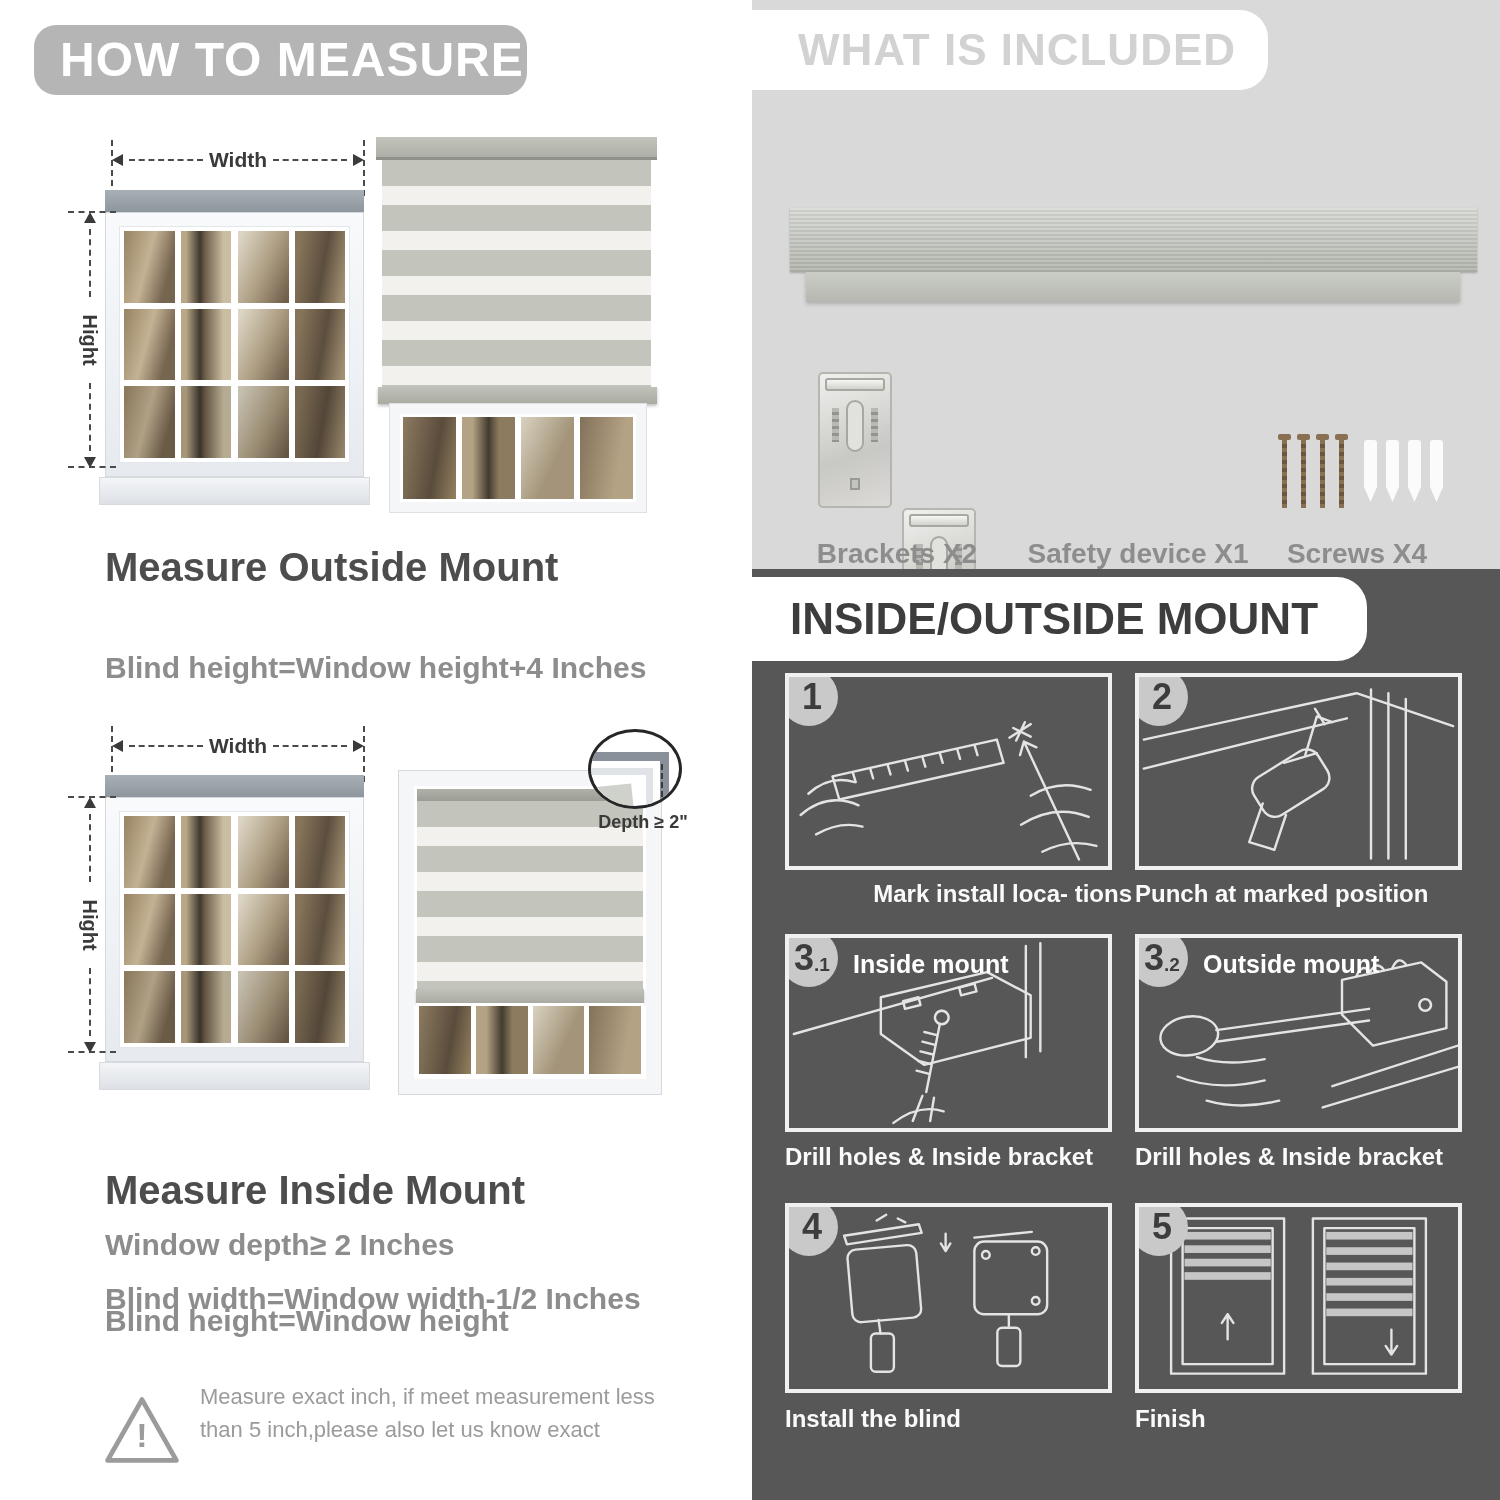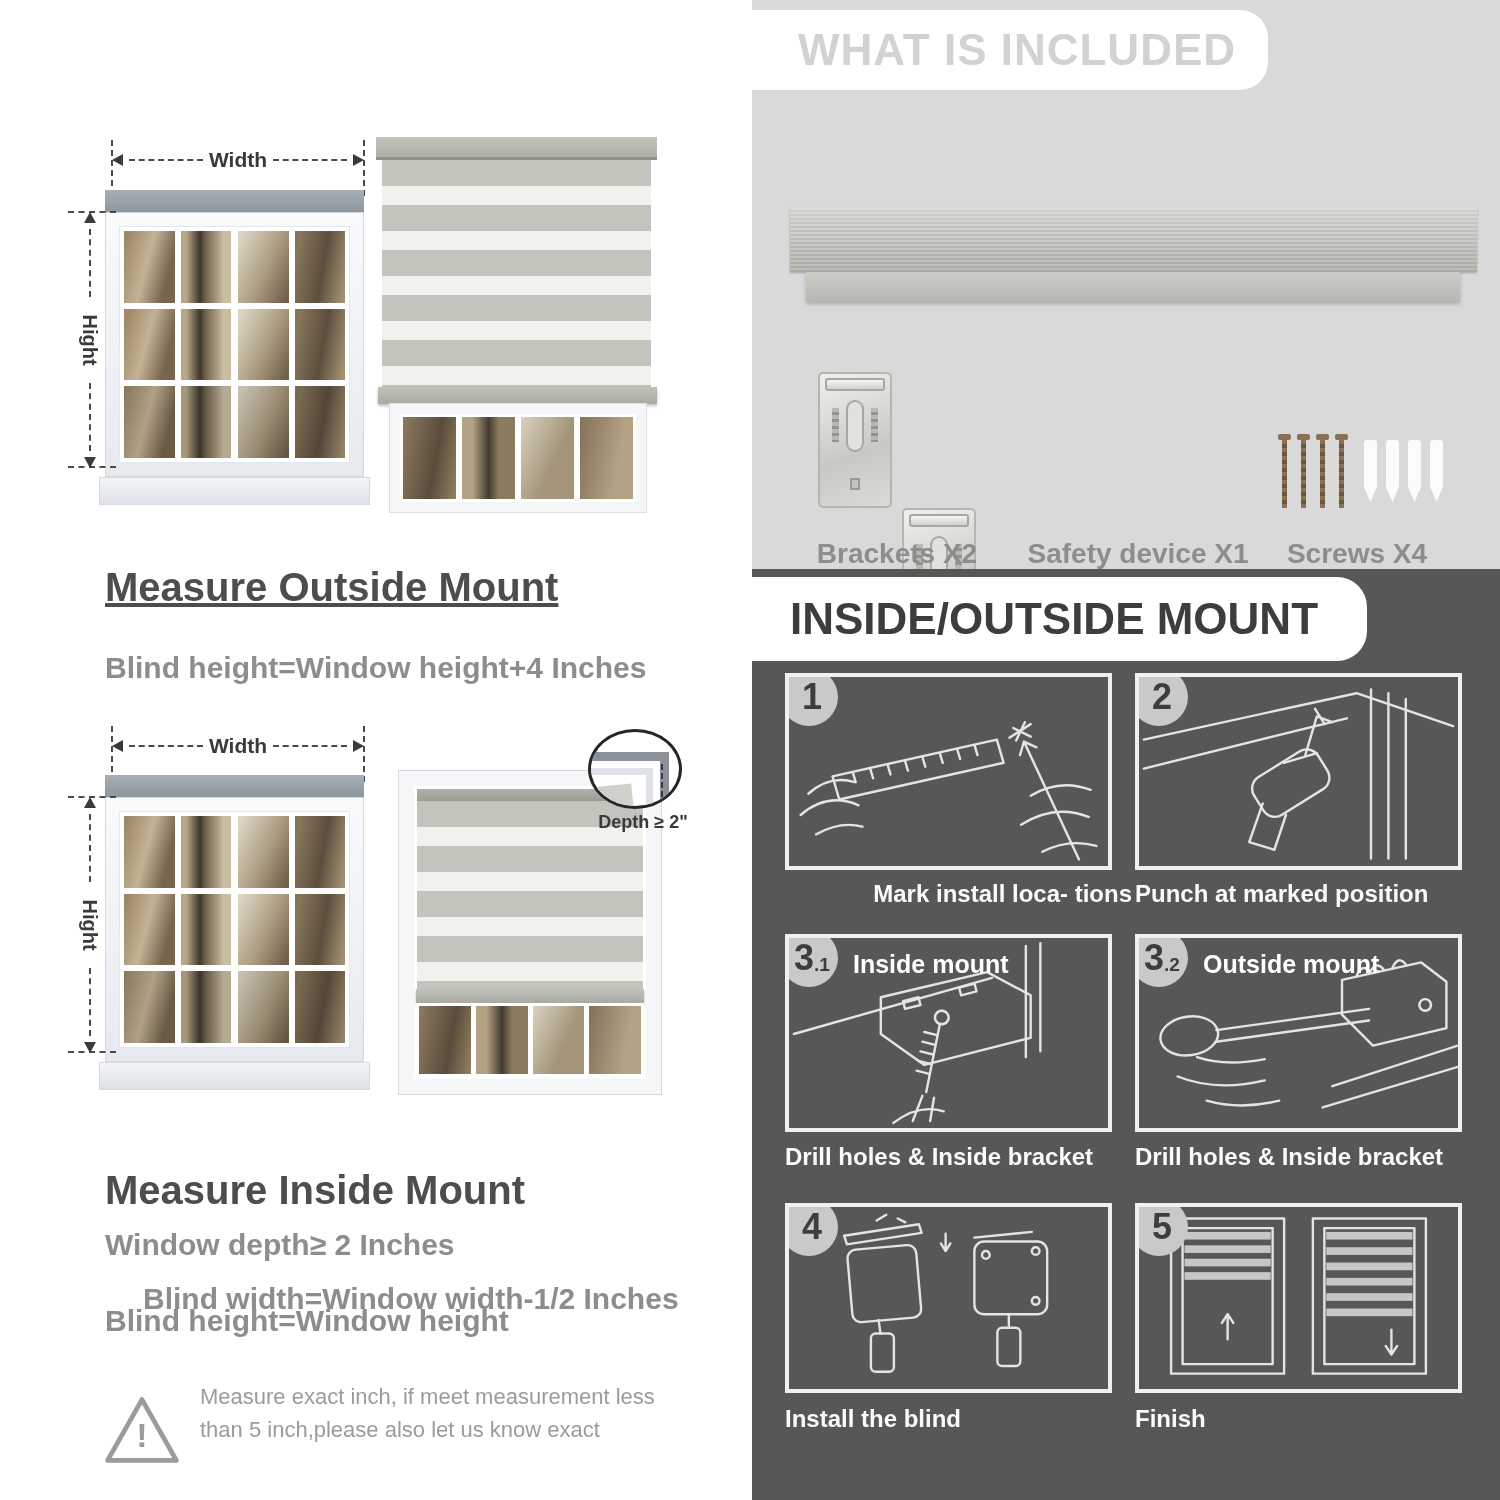--- a/index.html
+++ b/index.html
@@ -116,20 +116,21 @@
   .sketch{position:absolute;inset:0;width:100%;height:100%;}
   .sketch path,.sketch line,.sketch rect,.sketch circle,.sketch ellipse,.sketch polyline
     {fill:none;stroke:#e4e4e4;stroke-width:2.5;stroke-linecap:round;stroke-linejoin:round;}
   .sketch .fillbar{fill:#c6c6c6;stroke:none;}
 </style>
 </head>
 <body>
 
 <div id="stage">
 
+  <div class="abs banner-left">HOW TO MEASURE</div>
 
   <div class="abs tick-v" style="left:111px;top:140px;height:56px;"></div>
   <div class="abs tick-v" style="left:363px;top:140px;height:56px;"></div>
   <div class="abs harrow" style="left:112px;top:148px;width:252px;">
     <span class="ah-l"></span>
     <span class="dash"></span>
     <span class="dim-label">Width</span>
     <span class="dash"></span>
     <span class="ah-r"></span>
   </div>
@@ -172,21 +173,21 @@
   <div class="abs headrail" style="left:376px;top:137px;width:281px;height:23px;"></div>
   <div class="abs zebra" style="left:382px;top:160px;width:269px;height:227px;"></div>
   <div class="abs botrail" style="left:378px;top:387px;width:279px;height:17px;"></div>
   <div class="abs mini-window" style="left:390px;top:404px;width:256px;height:108px;">
     <div class="mini-pane mp1"></div>
     <div class="mini-pane mp2"></div>
     <div class="mini-pane mp3"></div>
     <div class="mini-pane mp4"></div>
   </div>
 
-  <div class="abs sec-title" style="left:105px;top:565px;text-decoration:underline;">Measure Outside Mount</div>
+  <div class="abs sec-title" style="left:105px;top:545px;">Measure Outside Mount</div>
   <div class="abs body-line" style="left:105px;top:651px;">Blind height=Window height+4 Inches</div>
 
   <div class="abs tick-v" style="left:111px;top:726px;height:56px;"></div>
   <div class="abs tick-v" style="left:363px;top:726px;height:56px;"></div>
   <div class="abs harrow" style="left:112px;top:734px;width:252px;">
     <span class="ah-l"></span>
     <span class="dash"></span>
     <span class="dim-label">Width</span>
     <span class="dash"></span>
     <span class="ah-r"></span>
@@ -246,21 +247,21 @@
     <div style="position:absolute;top:20px;right:10px;width:9px;bottom:-6px;background:#8a9099;"></div>
     <div style="position:absolute;top:36px;left:-6px;right:26px;height:7px;background:#dfe3e8;"></div>
     <div style="position:absolute;top:36px;right:26px;width:7px;bottom:-6px;background:#dfe3e8;"></div>
     <div style="position:absolute;top:32px;right:16px;bottom:0;border-left:2px dashed #3a3a3a;"></div>
     <div style="position:absolute;left:-10px;bottom:-14px;width:52px;height:34px;background:#cfd1cb;transform:rotate(-6deg);"></div>
   </div>
   <div class="abs depth-note" style="left:588px;top:812px;width:110px;text-align:center;">Depth ≥ 2"</div>
 
   <div class="abs sec-title" style="left:105px;top:1168px;">Measure Inside Mount</div>
   <div class="abs body-line" style="left:105px;top:1228px;">Window depth≥ 2 Inches</div>
-  <div class="abs body-line" style="left:105px;top:1282px;margin-left:38px;">Blind width=Window width-1/2 Inches</div>
+  <div class="abs body-line" style="left:105px;top:1282px;">Blind width=Window width-1/2 Inches</div>
   <div class="abs body-line" style="left:105px;top:1304px;">Blind height=Window height</div>
 
   <svg class="abs" style="left:102px;top:1394px;" width="80" height="72" viewBox="0 0 100 90">
     <path d="M50 7 L93 83 H7 Z" fill="none" stroke="#9b9b9b" stroke-width="6" stroke-linejoin="round"></path>
   </svg>
   <div class="abs" style="left:102px;top:1416px;width:80px;text-align:center;font-size:34px;font-weight:bold;color:#9b9b9b;">!</div>
   <div class="abs warn-text" style="left:200px;top:1384px;">Measure exact inch, if meet measurement less</div>
   <div class="abs warn-text" style="left:200px;top:1417px;">than 5 inch,please also let us know exact</div>
 
   <div class="abs sec-light">

